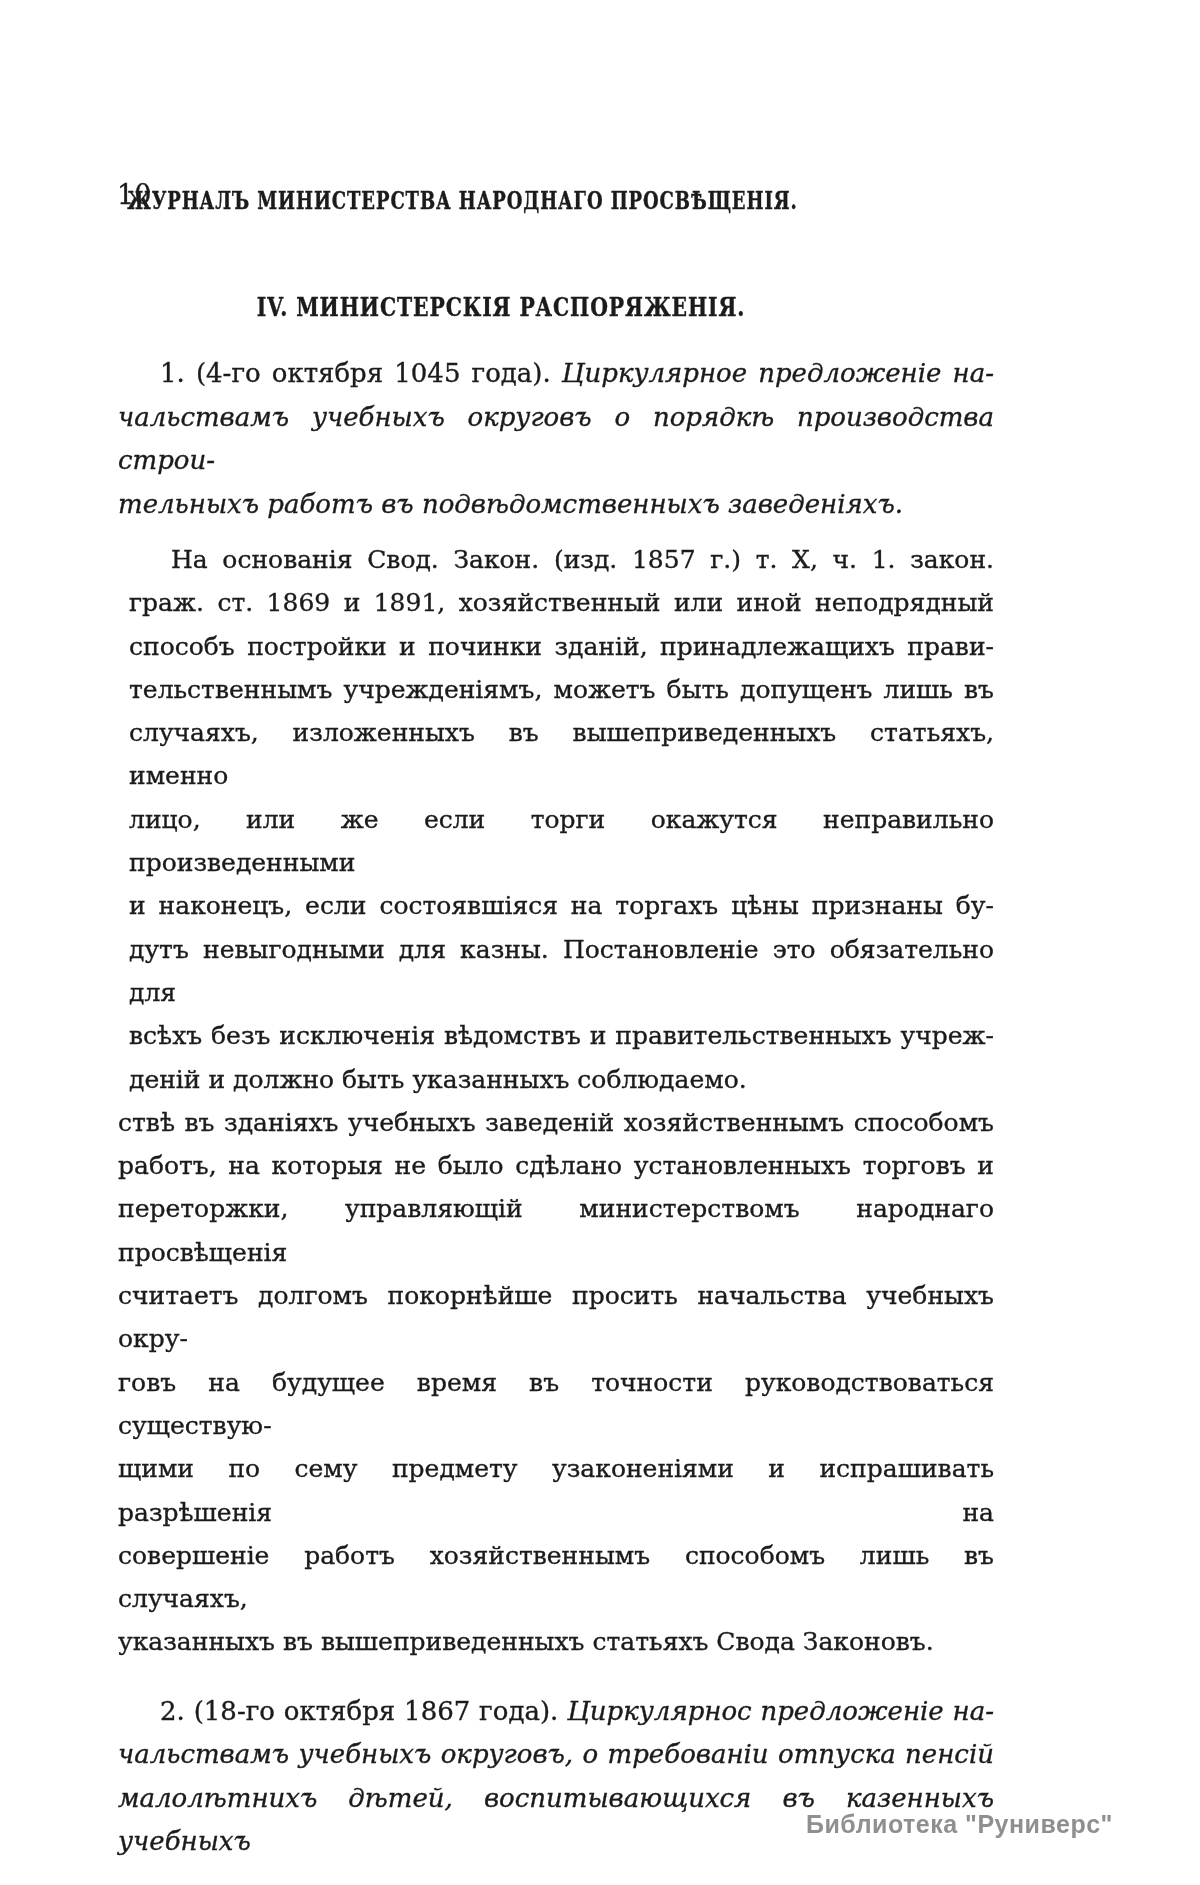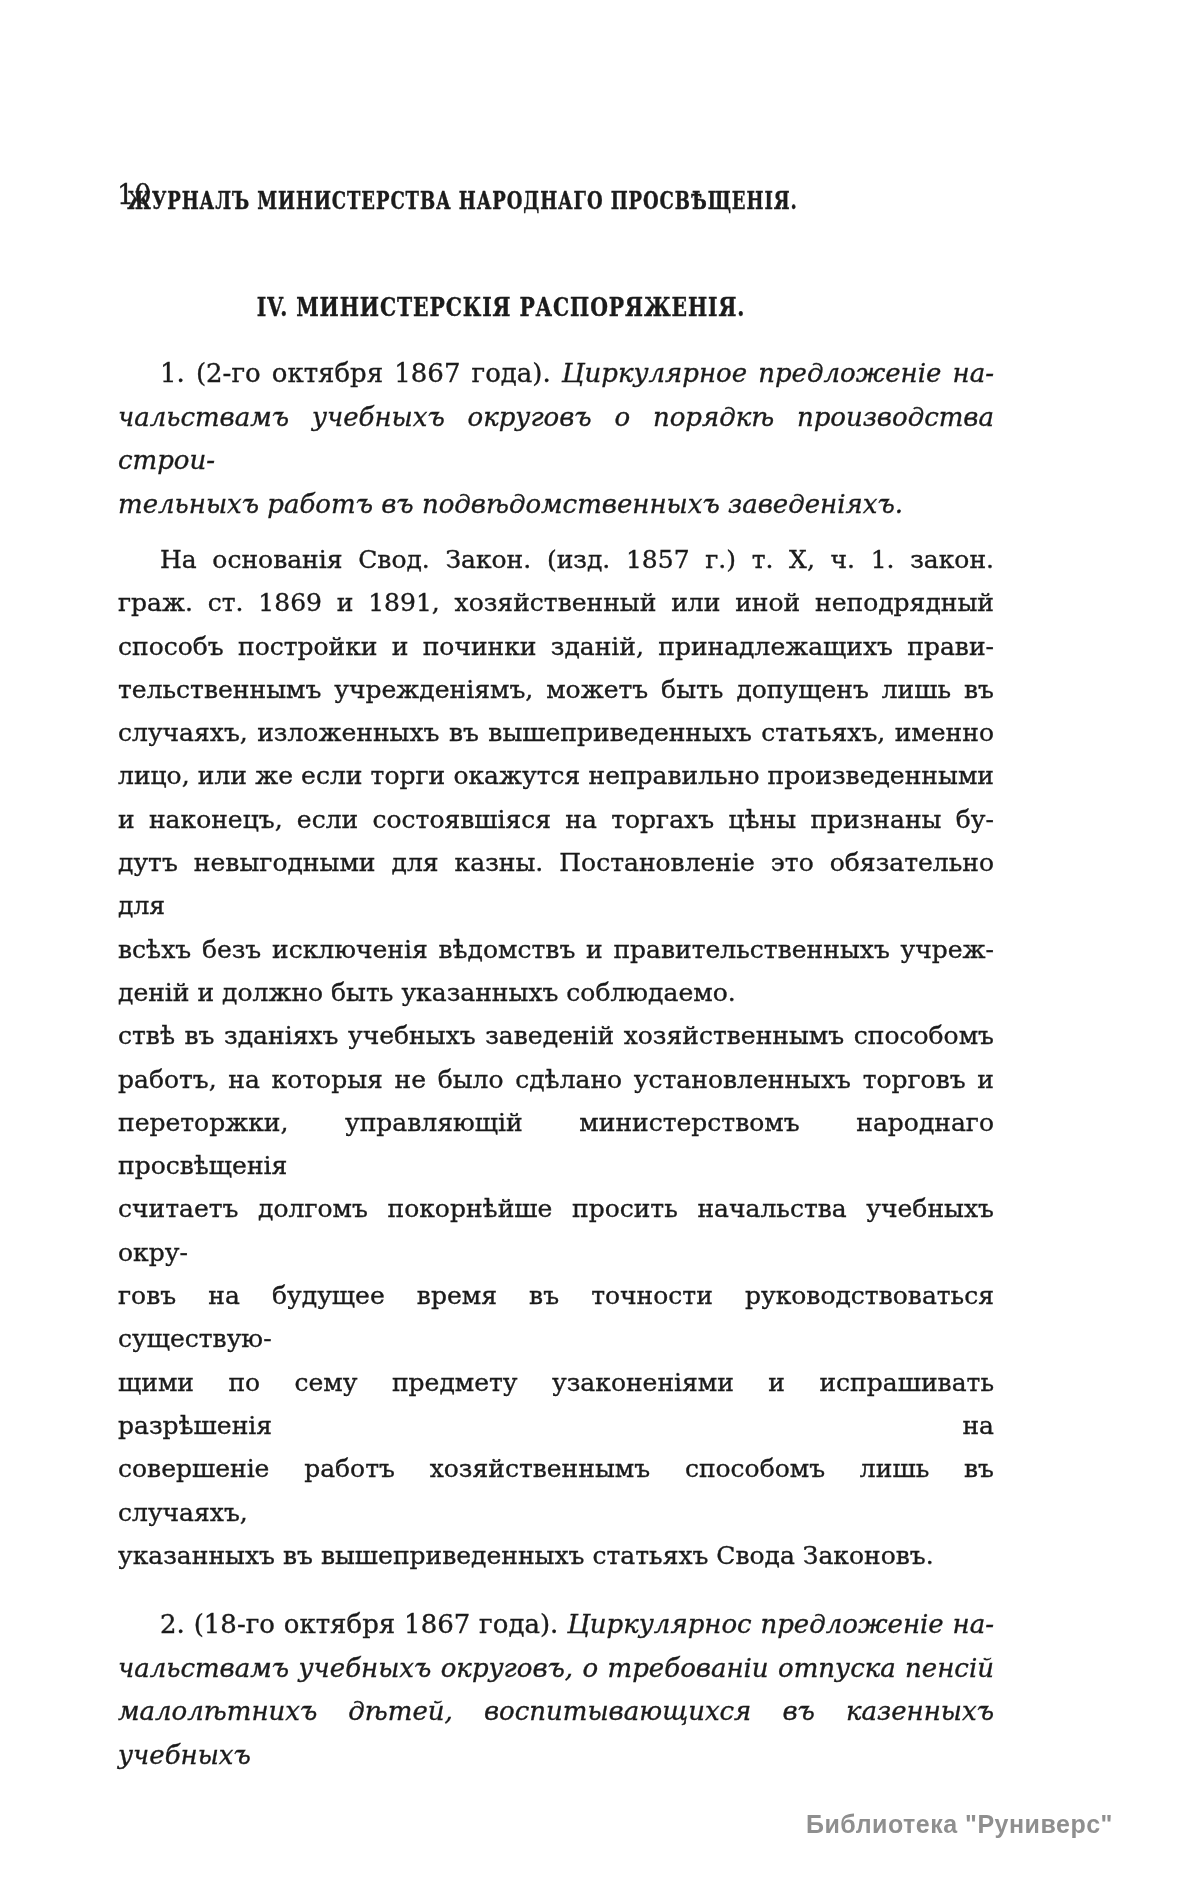--- a/index.html
+++ b/index.html
@@ -43,21 +43,21 @@
     font-size: 24px;
     line-height: 34px;
     text-align: center;
     letter-spacing: 1px;
     white-space: nowrap;
     transform: translateX(-55px) scale(0.85, 1.12);
     transform-origin: center top;
   }
   .block { position: relative; }
   .block-0 { margin-top: 30px; }
-  .block-1 { margin-top: 12px; }
+  .block-1 { margin-top: 12px; margin-left: 11px; }
   .block-2 { margin-top: 0; }
   .block-3 { margin-top: 26px; }
   .item-title { font-style: italic; font-size: 26px; }
   .item-title .line { line-height: 43.5px; }
   .body-para { font-size: 25px; }
   .body-para .line { line-height: 43.3px; }
   .line {
     text-align: justify;
     text-align-last: justify;
   }
@@ -84,21 +84,21 @@
   <div id="page-number">10</div>
 
   <div id="running-header-wrap">
     <span id="running-header">ЖУРНАЛЪ МИНИСТЕРСТВА НАРОДНАГО ПРОСВѢЩЕНІЯ.</span>
   </div>
 
   <div id="content">
     <div id="section-heading">IV. МИНИСТЕРСКІЯ РАСПОРЯЖЕНІЯ.</div>
     <div id="text-blocks">
         <div class="block item-title block-0">
-          <div class="line indent"><span class="roman">1. (2-го октября 1867 года). </span><span class="italic">Циркулярное предложеніе на-</span></div>
+          <div class="line indent"><span class="roman">1. (4-го октября 1045 года). </span><span class="italic">Циркулярное предложеніе на-</span></div>
           <div class="line"><span class="italic">чальствамъ учебныхъ округовъ о порядкѣ производства строи-</span></div>
           <div class="line no-stretch"><span class="italic">тельныхъ работъ въ подвѣдомственныхъ заведеніяхъ.</span></div>
         </div>
         <div class="block body-para block-1">
           <div class="line indent"><span class="roman">На основанія Свод. Закон. (изд. 1857 г.) т. X, ч. 1. закон.</span></div>
           <div class="line"><span class="roman">граж. ст. 1869 и 1891, хозяйственный или иной неподрядный</span></div>
           <div class="line"><span class="roman">способъ постройки и починки зданій, принадлежащихъ прави-</span></div>
           <div class="line"><span class="roman">тельственнымъ учрежденіямъ, можетъ быть допущенъ лишь въ</span></div>
           <div class="line"><span class="roman">случаяхъ, изложенныхъ въ вышеприведенныхъ статьяхъ, именно</span></div>
           <div class="line"><span class="roman">лицо, или же если торги окажутся неправильно произведенными</span></div>

